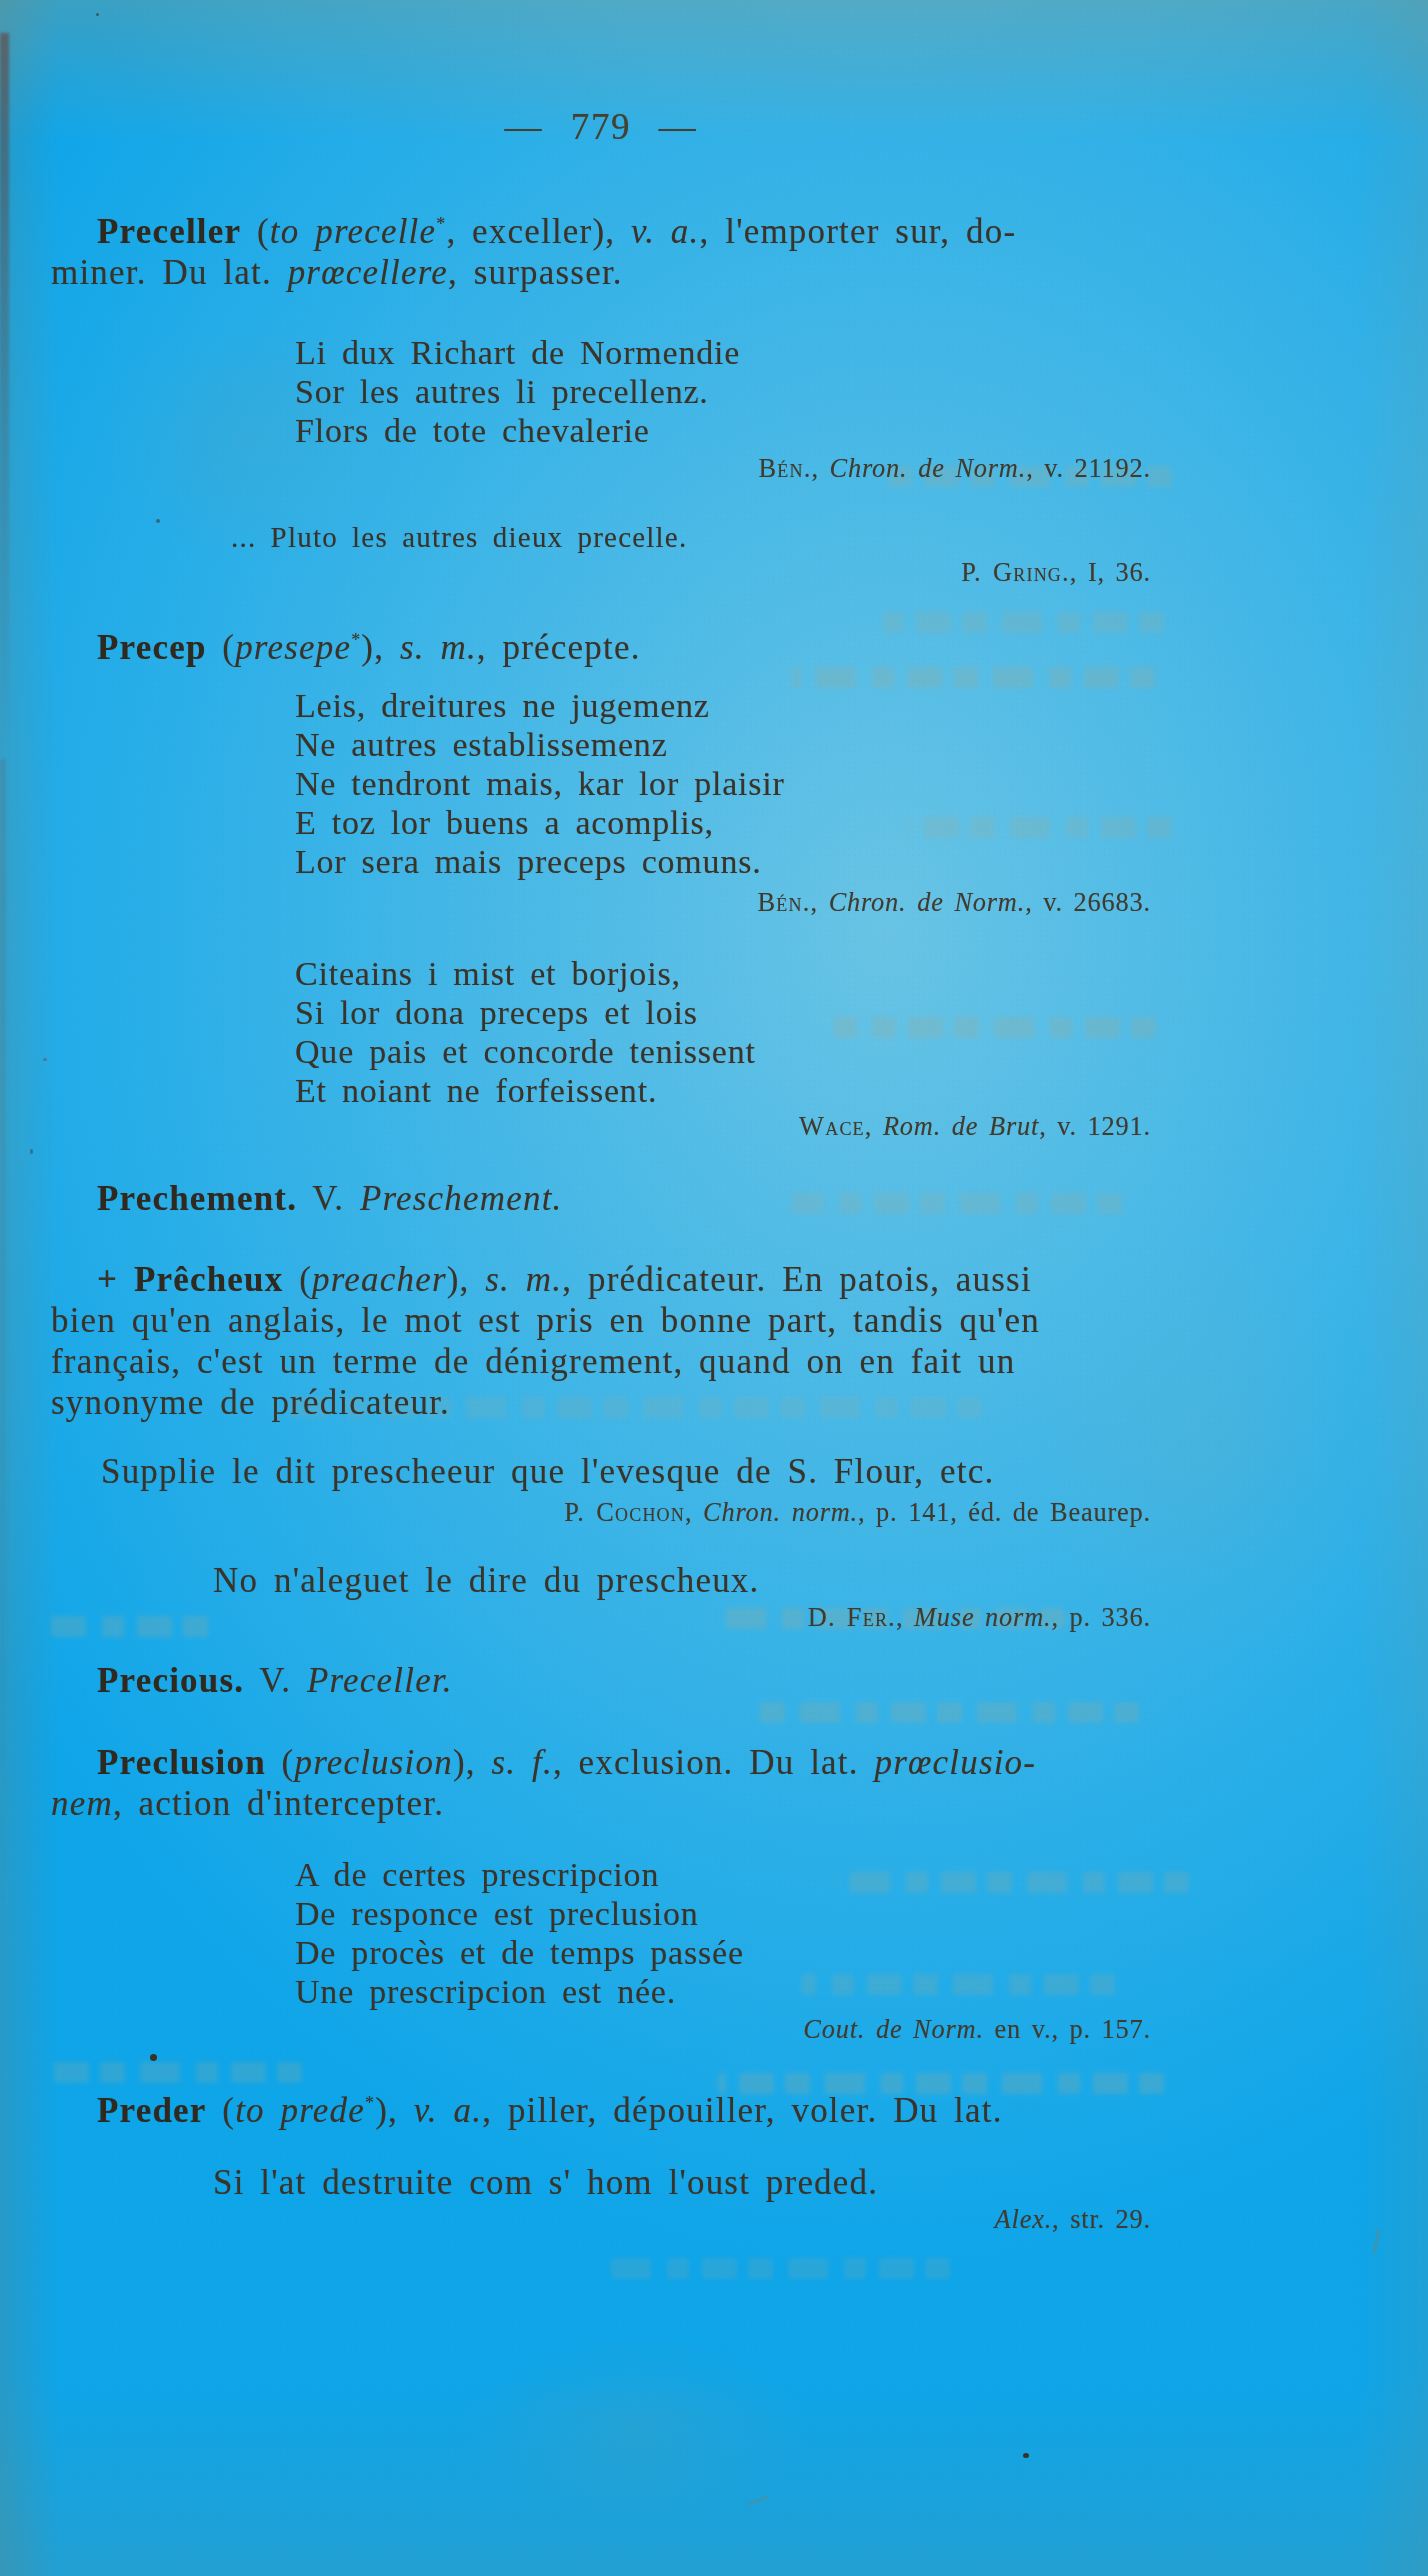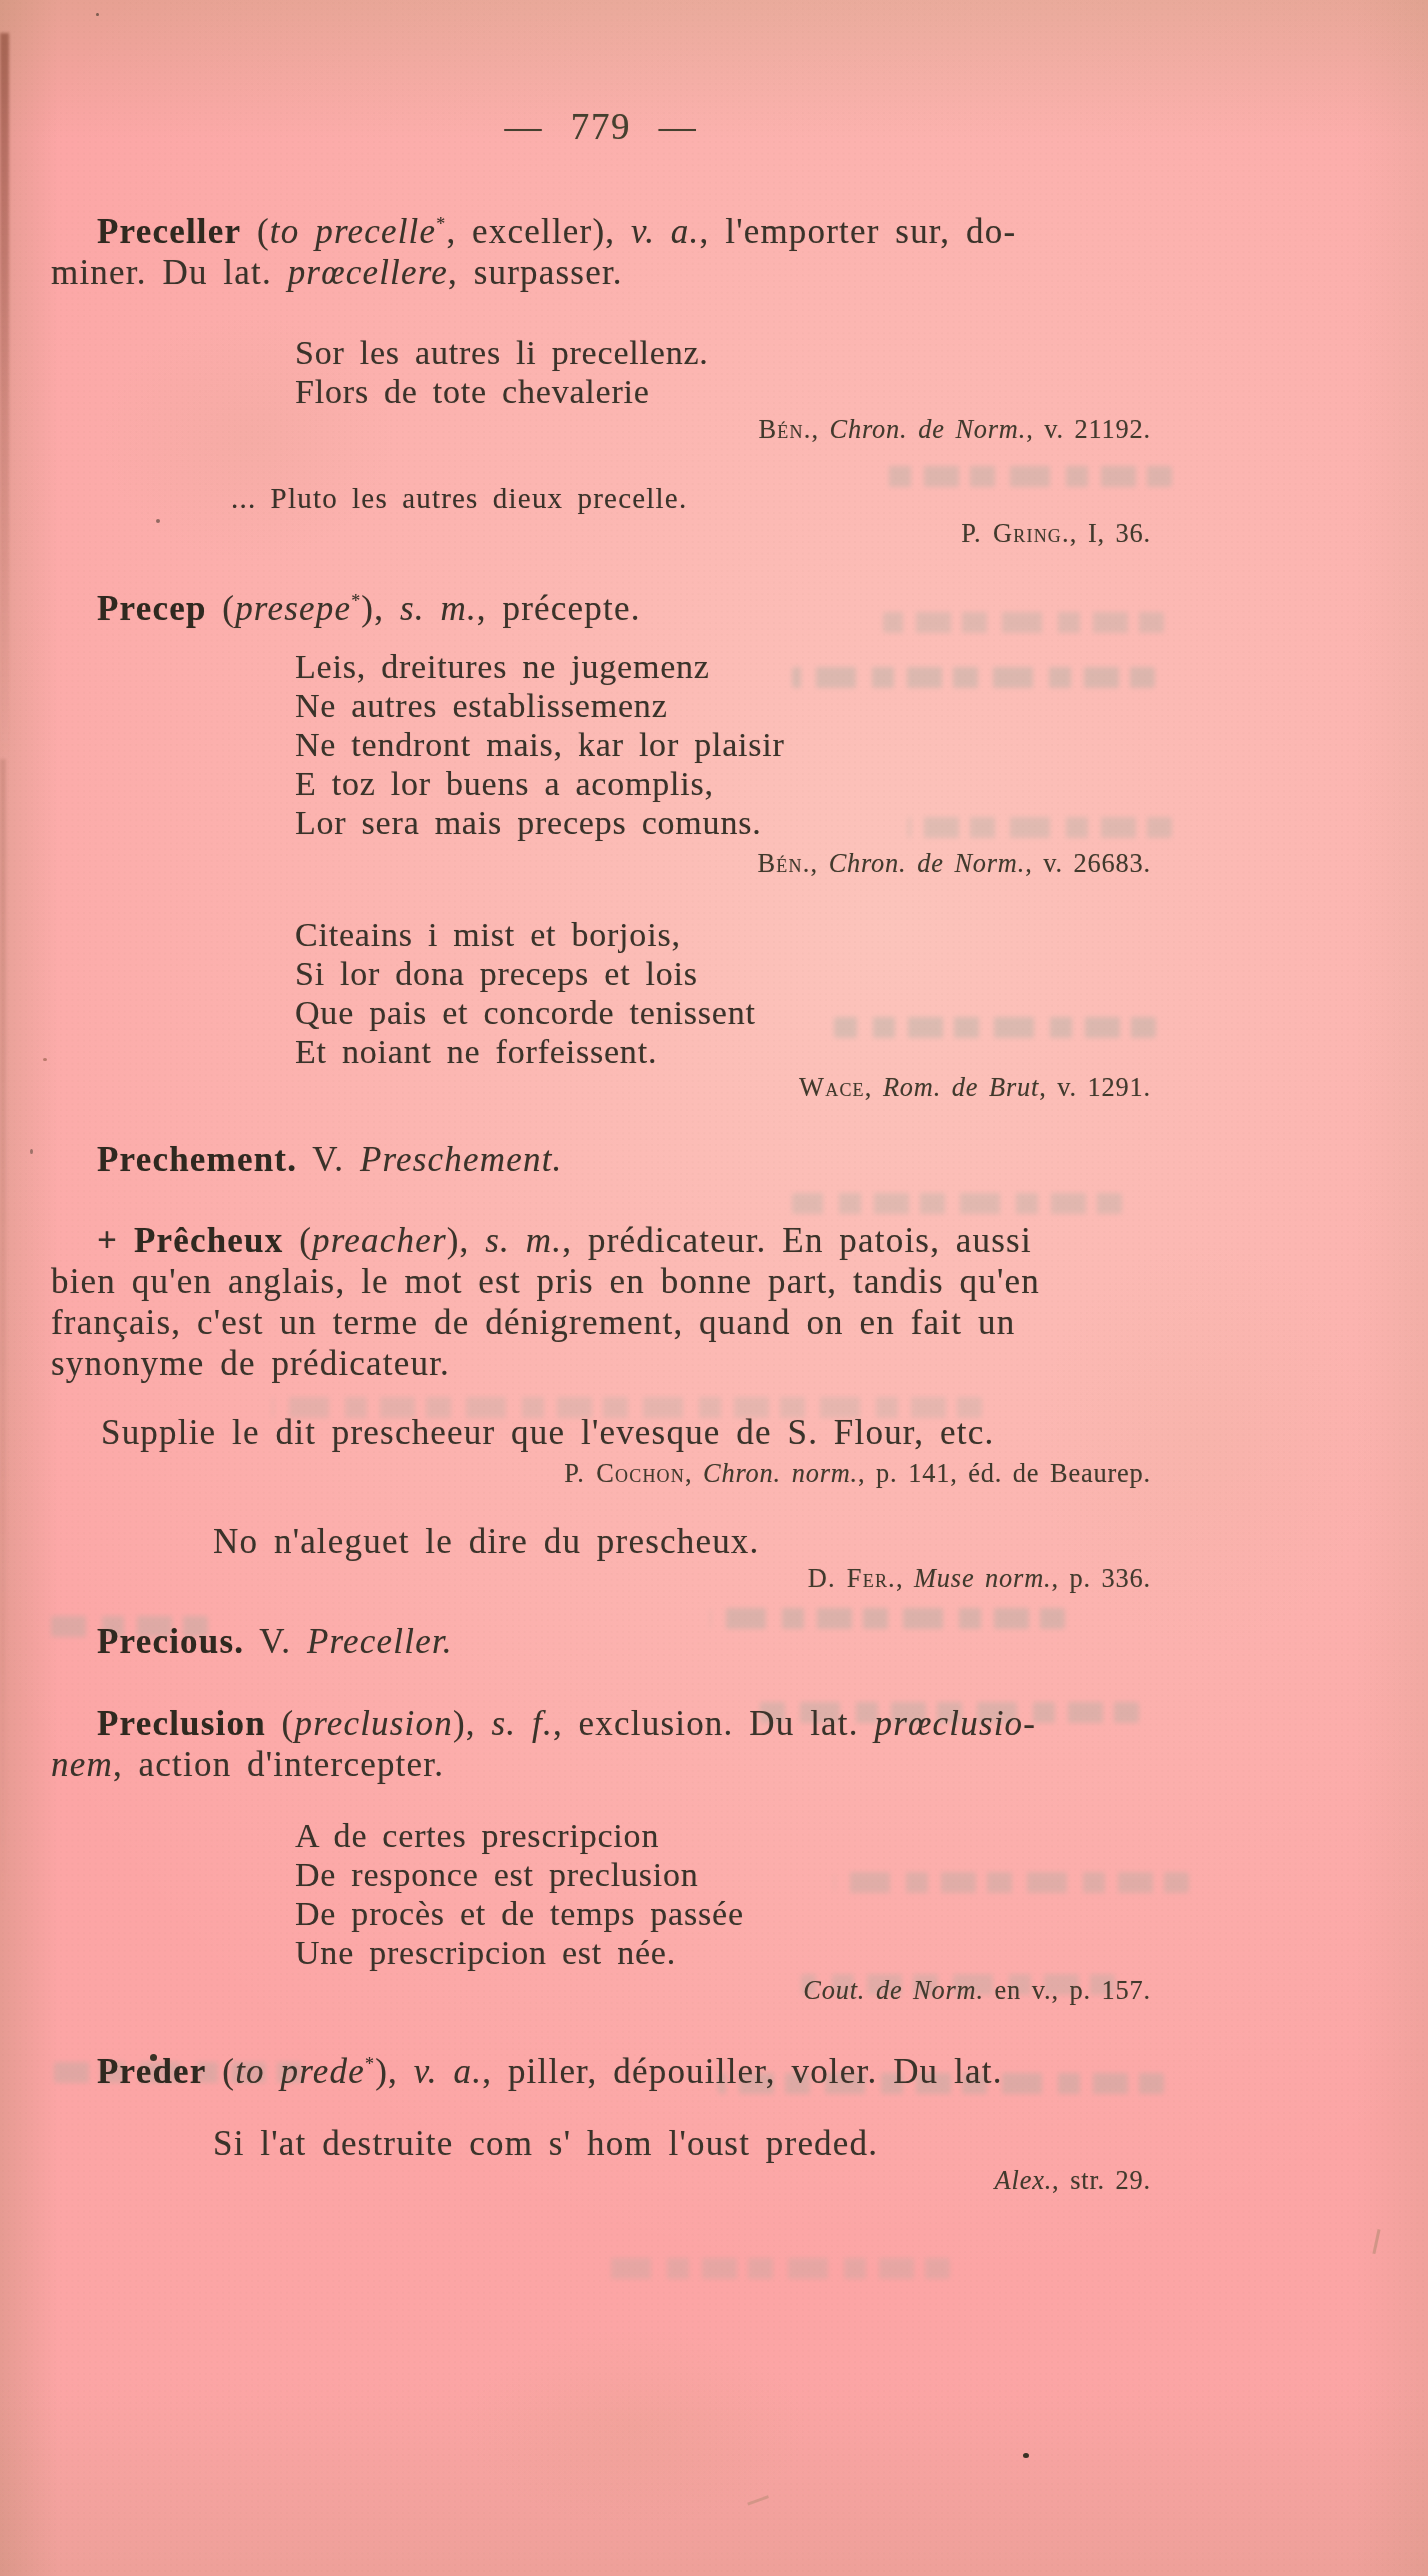--- a/index.html
+++ b/index.html
@@ -4,21 +4,21 @@
 <style>
   html,body{margin:0;padding:0;}
   body{
     width:1429px;height:2576px;
     background:#e4d9b4;
     font-family:"Liberation Serif","DejaVu Serif",serif;
     overflow:hidden;
   }
   .page{
     position:relative;width:1429px;height:2576px;
-    background:#fca5a5;
+    background:#0ea5e9;
     overflow:hidden;
   }
   
   .vignette{
     position:absolute;inset:0;pointer-events:none;
     background:
       radial-gradient(120% 85% at 62% 36%, rgba(252,246,224,0.38), rgba(252,246,224,0) 62%),
       linear-gradient(180deg, rgba(176,149,98,0.28), rgba(176,149,98,0) 140px),
       linear-gradient(0deg, rgba(152,129,82,0.14), rgba(152,129,82,0) 198px),
       linear-gradient(90deg, rgba(140,114,70,0.20), rgba(140,114,70,0) 58px),
@@ -136,20 +136,21 @@
   <div class="edge-mark" style="left:747px;top:2499px;width:21.5px;height:2.5px;opacity:.3;transform:rotate(-20deg)"></div>
 
   <div class="content">
 
     <div class="page-header">— 779 —</div>
 
     <p class="ln fst" style="margin-top:61px"><b class="hw">Preceller</b><span> (</span><i>to precelle</i><sup class="star">*</sup><span>, exceller), </span><i>v. a.</i><span>, l'emporter sur, do-</span></p>
     <p class="ln"><span>miner. Du lat. </span><i>prœcellere</i><span>, surpasser.</span></p>
 
     <div class="pm" style="margin-top:40px">
+      <p class="ln">Li dux Richart de Normendie</p>
       <p class="ln">Sor les autres li precellenz.</p>
       <p class="ln">Flors de tote chevalerie</p>
     </div>
     <p class="ct" style="margin-top:1.7px"><span class="sc">Bén.</span><span>, </span><i>Chron. de Norm.</i><span>, v. 21192.</span></p>
 
     <p class="ln q-pluto" style="margin-top:33px"><span>... Pluto les autres dieux precelle.</span></p>
     <p class="ct"><span class="sc">P. Gring.</span><span>, I, 36.</span></p>
 
     <p class="ln fst" style="margin-top:38px"><b class="hw">Precep</b><span> (</span><i>presepe</i><sup class="star">*</sup><span>), </span><i>s. m.</i><span>, précepte.</span></p>
 

